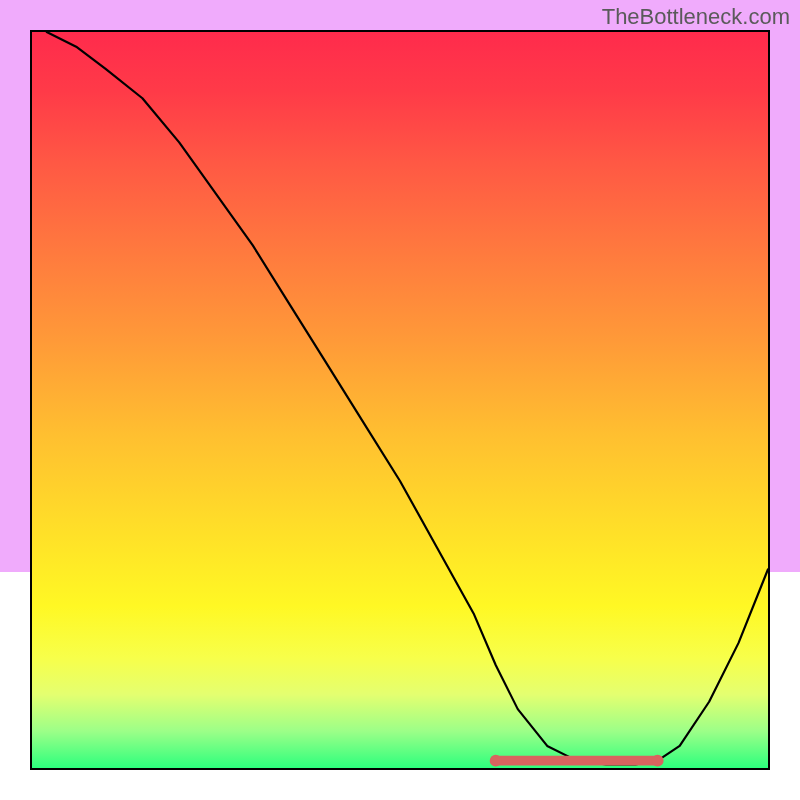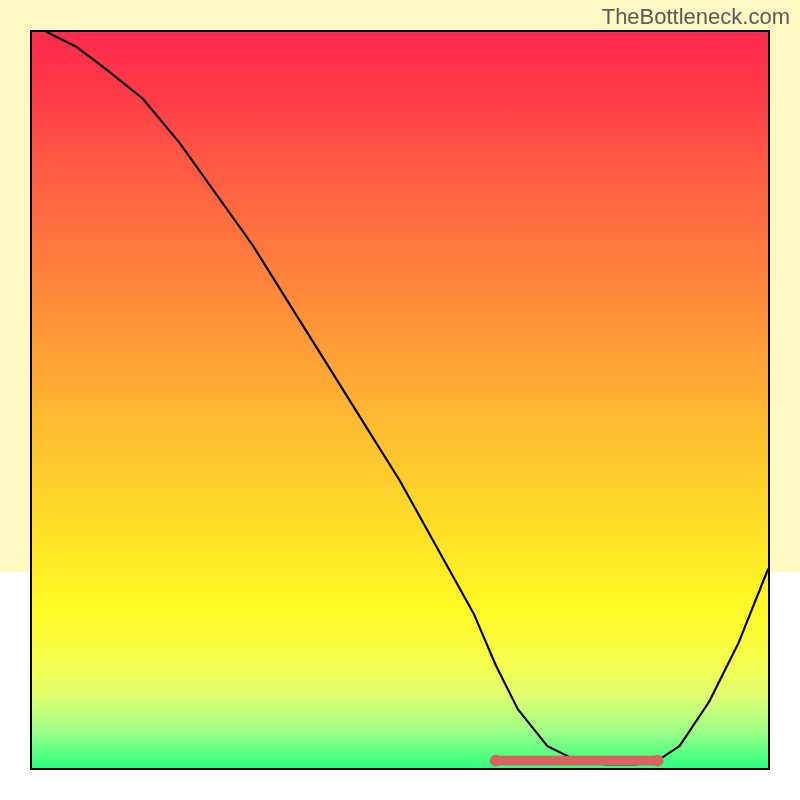--- a/index.html
+++ b/index.html
@@ -1,21 +1,21 @@
 <!DOCTYPE html>
 <html><head>
 <meta charset="utf-8">
 <style>
   * { margin: 0; padding: 0; box-sizing: border-box; }
   html, body { width: 800px; height: 800px; overflow: hidden; }
   .chart-container {
     position: relative;
     width: 800px;
     height: 572px;
-    background: #fef9c3;
+    background: #f0abfc;
   }
   .watermark {
     position: absolute;
     top: 4px;
     right: 10px;
     font-family: Arial, sans-serif;
     font-size: 22px;
     color: #5a5a5a;
     z-index: 10;
   }

